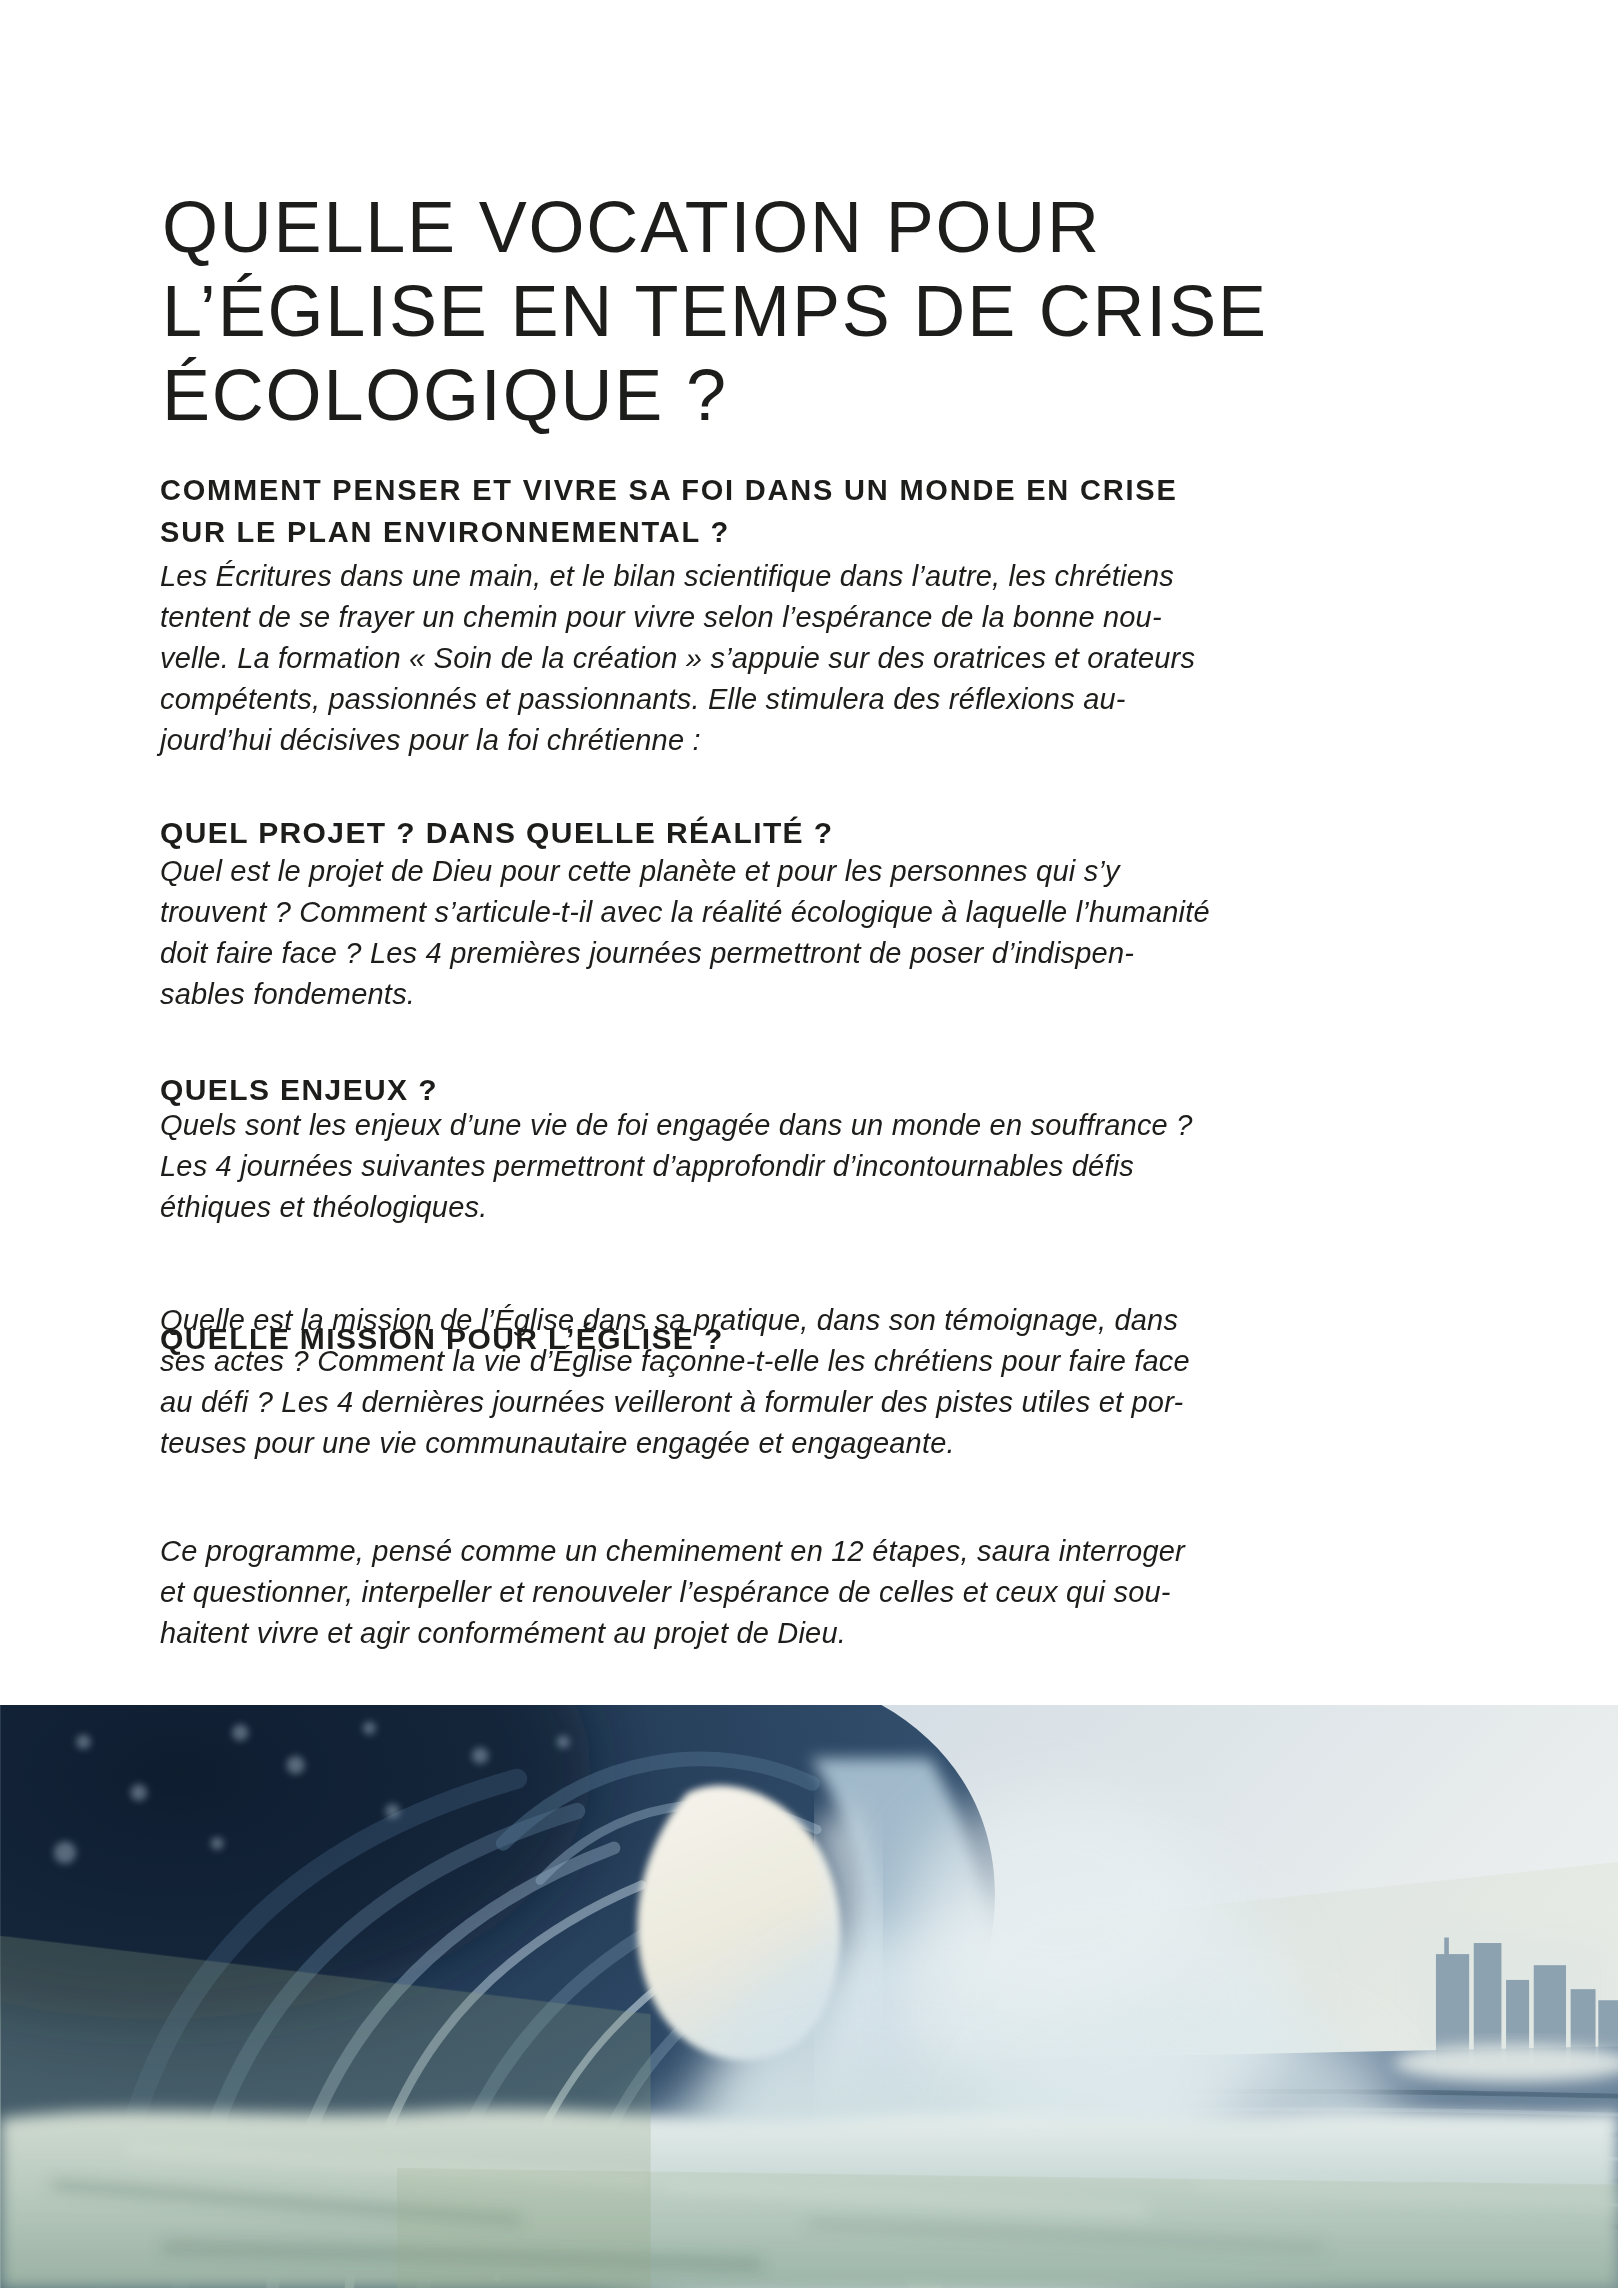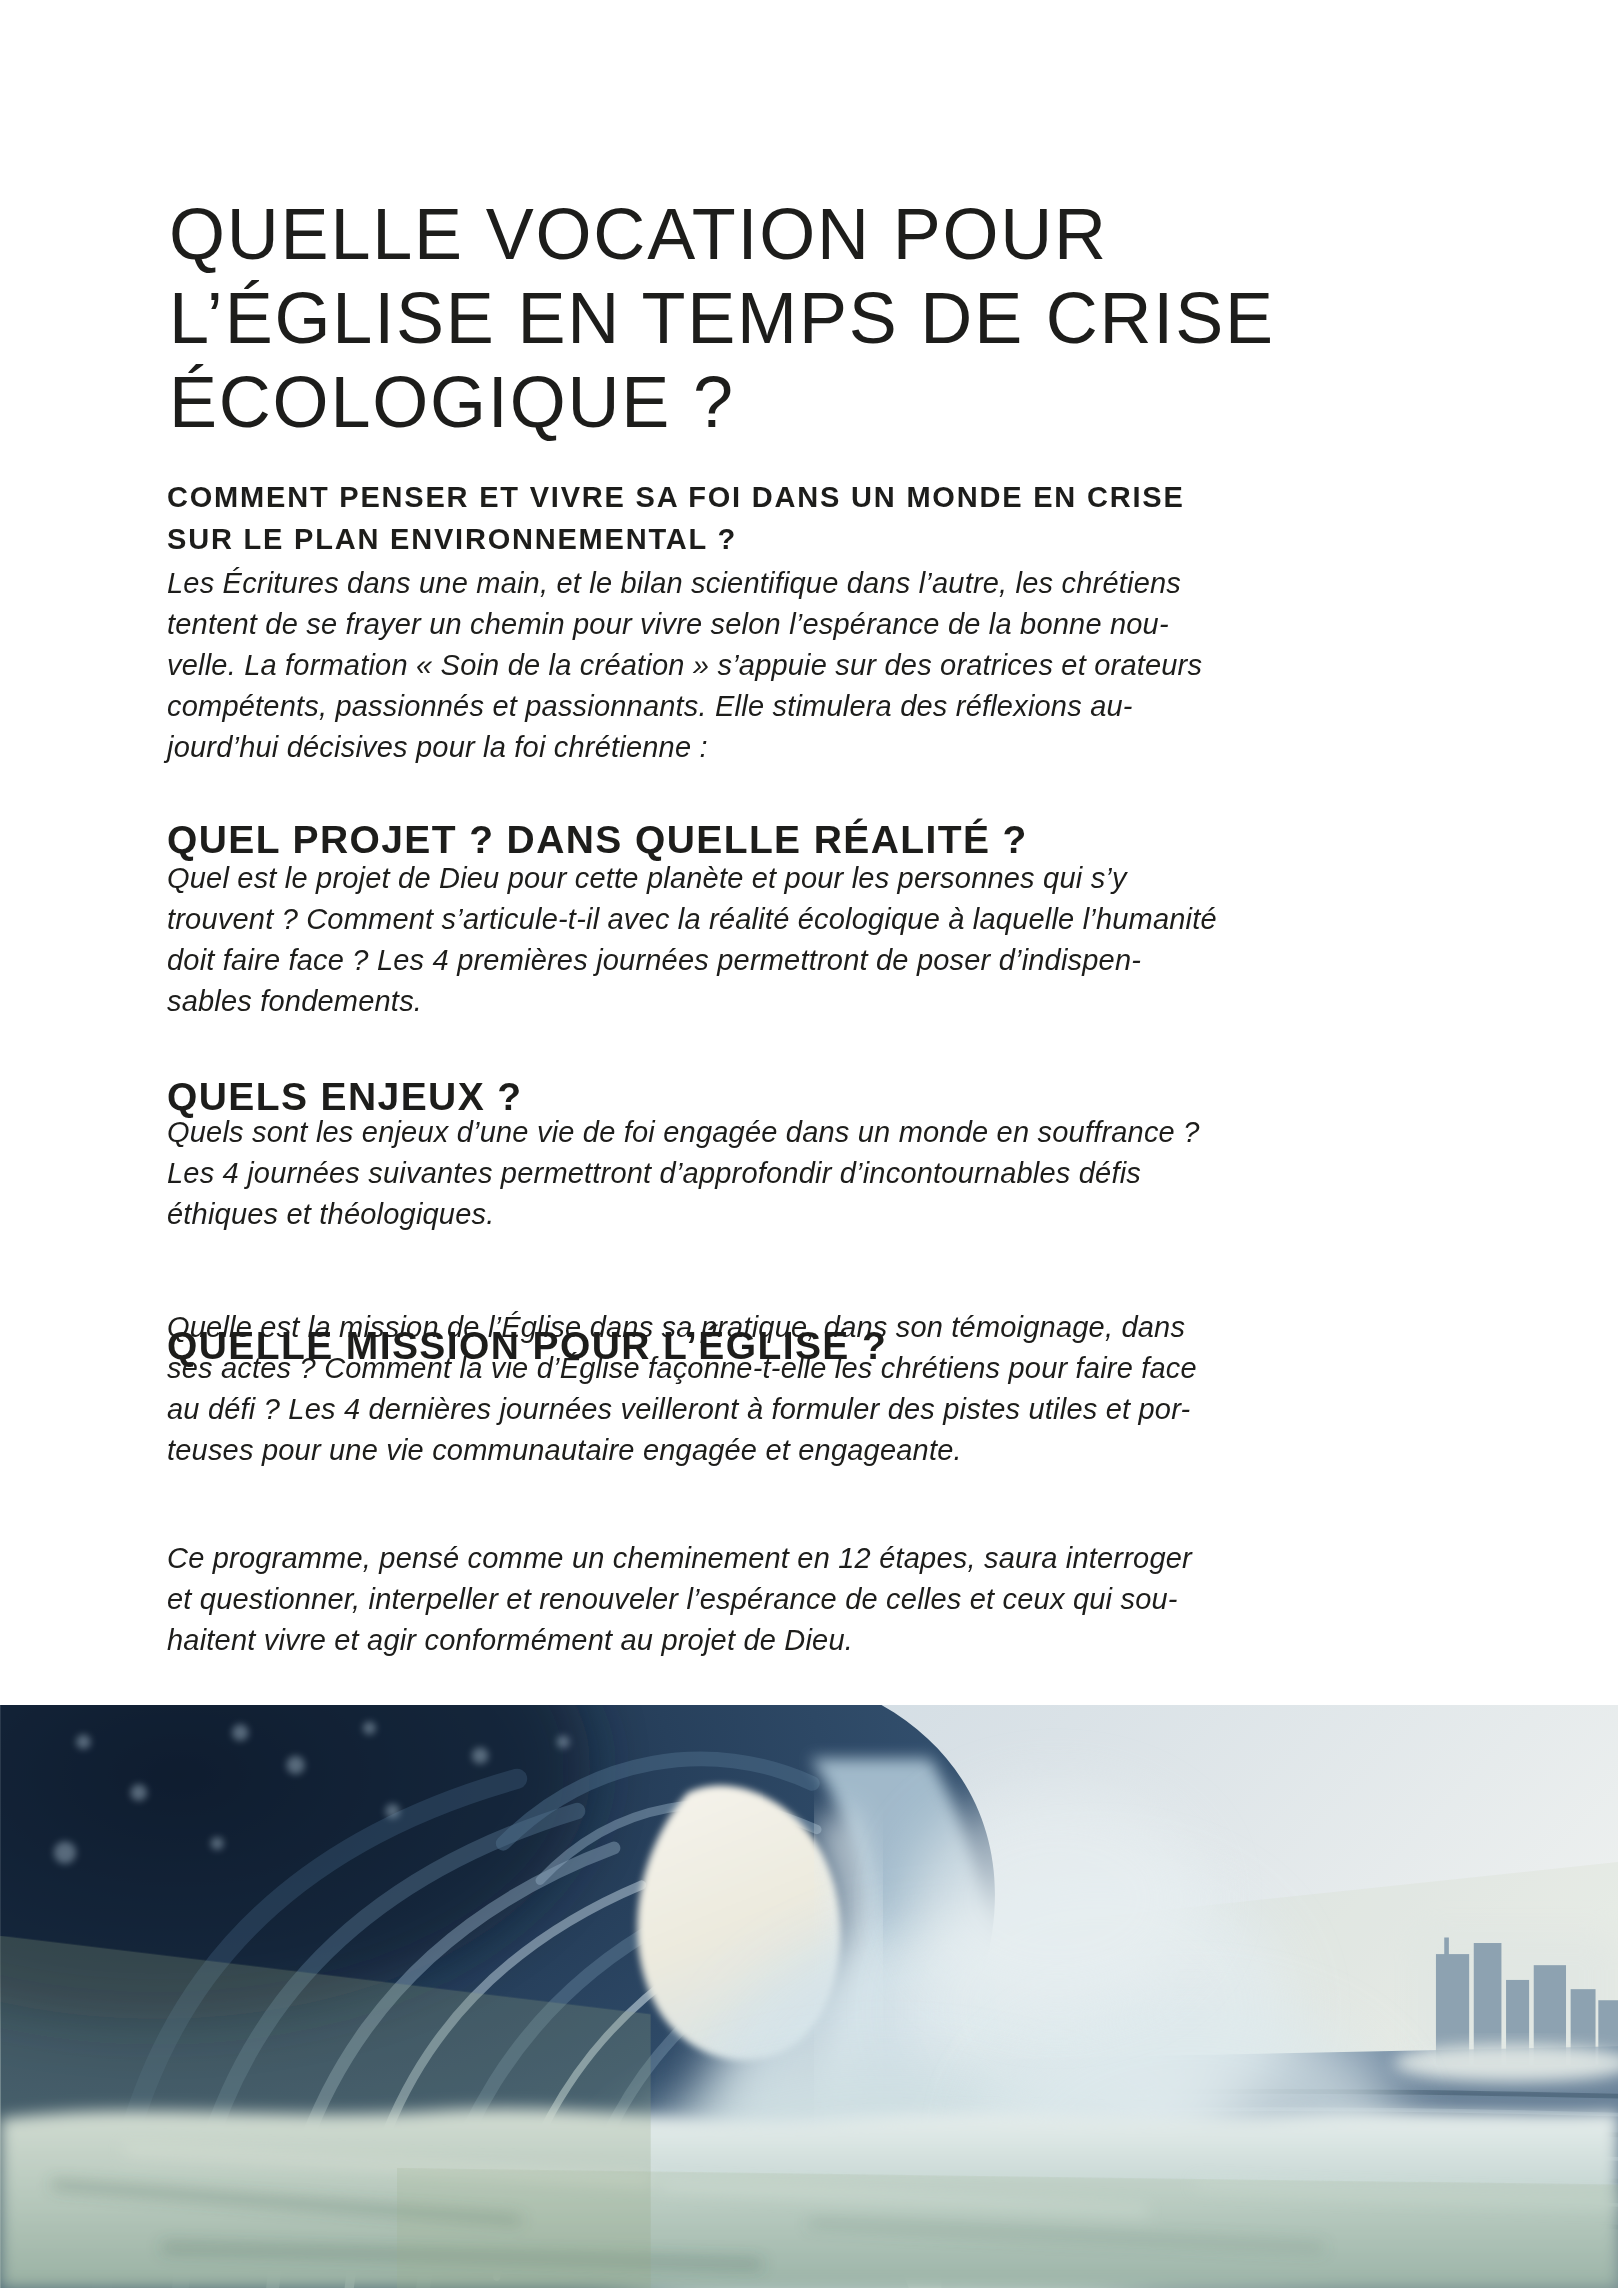--- a/index.html
+++ b/index.html
@@ -5,41 +5,41 @@
   html,body{margin:0;padding:0;background:#ffffff;}
   .page{
     position:relative;
     width:1619px;
     height:2289px;
     background:#ffffff;
     overflow:hidden;
     font-family:"Liberation Sans",sans-serif;
     color:#1d1d1b;
   }
-  .abs{position:absolute;left:160px;white-space:pre-line;margin:7px;}
+  .abs{position:absolute;left:160px;white-space:pre-line;margin:0;}
   .title{
     left:162px;top:185px;
     font-size:72px;line-height:84px;
     font-weight:400;letter-spacing:1.8px;
     color:#1d1d1b;
   }
   .kicker{
     top:469px;
     font-size:29px;line-height:42px;
     font-weight:700;letter-spacing:1.8px;
   }
   .body{
     font-size:29px;line-height:41px;
     letter-spacing:0.2px;
     width:1347px;
     font-weight:400;
     font-style:italic;
   }
   .shead{
-    font-size:39px;line-height:37px;
+    font-size:30px;line-height:37px;
     font-weight:700;letter-spacing:1.4px;
   }
   .intro-body{top:556px;}
   .s1-head{top:814px;}
   .s1-body{top:851px;}
   .s2-head{top:1071px;}
   .s2-body{top:1105px;}
   .s3-head{top:1320px;}
   .s3-body{top:1300px;}
   .closing{top:1531px;}

